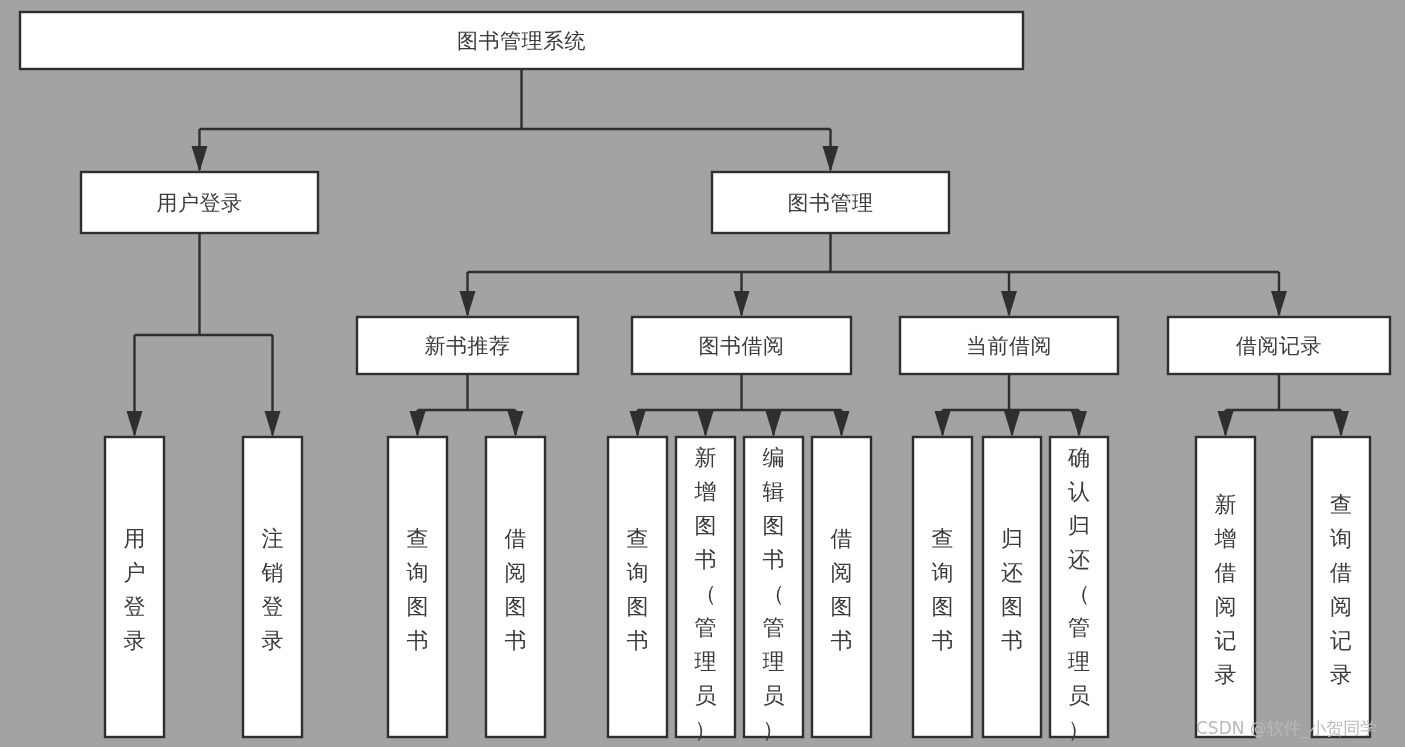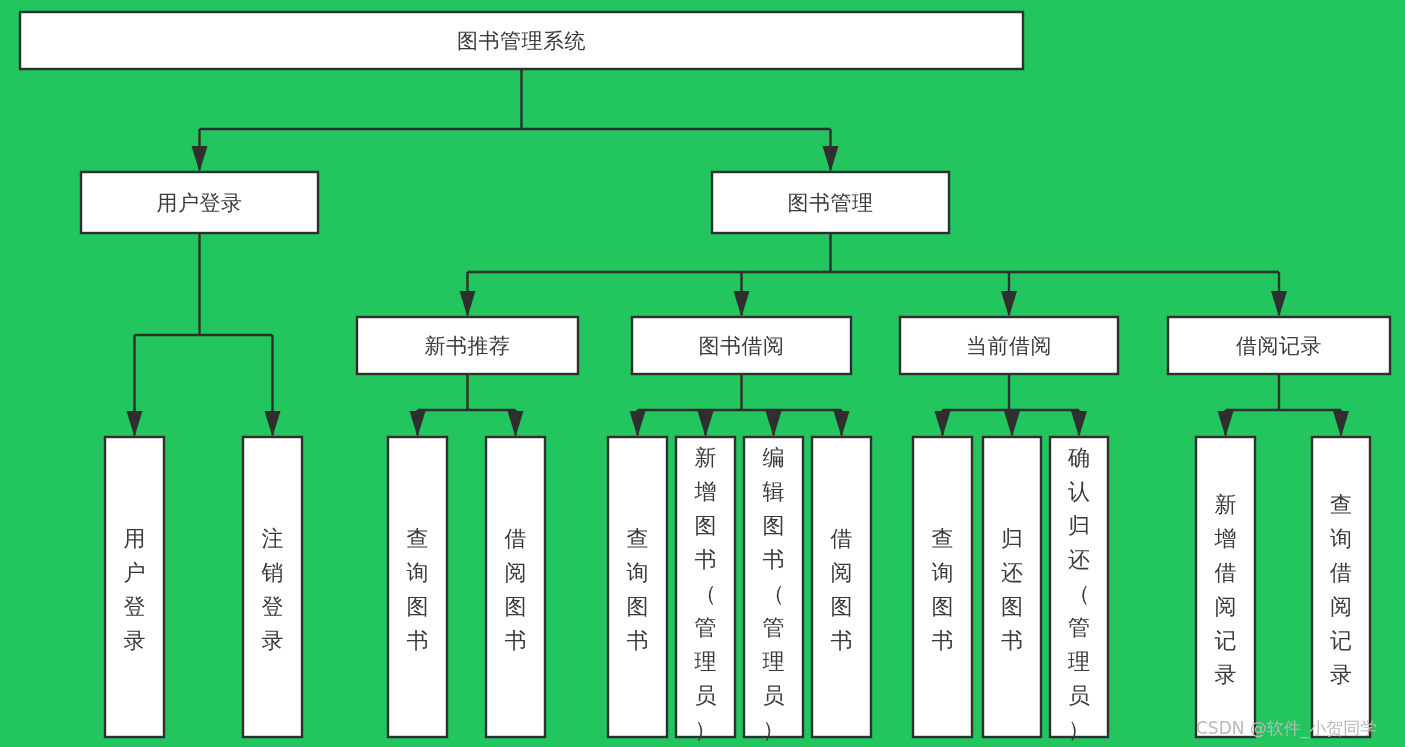--- a/index.html
+++ b/index.html
@@ -7,21 +7,21 @@
     padding: 0;
     background: #ffffff;
   }
   body {
     font-family: "DejaVu Sans", "Liberation Sans", sans-serif;
   }
   #diagram-root {
     position: relative;
     width: 1405px;
     height: 747px;
-    background: #22c55e;
+    background: #a3a3a3;
     overflow: hidden;
   }
   svg#tree-svg {
     position: absolute;
     left: 0;
     top: 0;
     width: 1405px;
     height: 747px;
   }
   .node-box {

